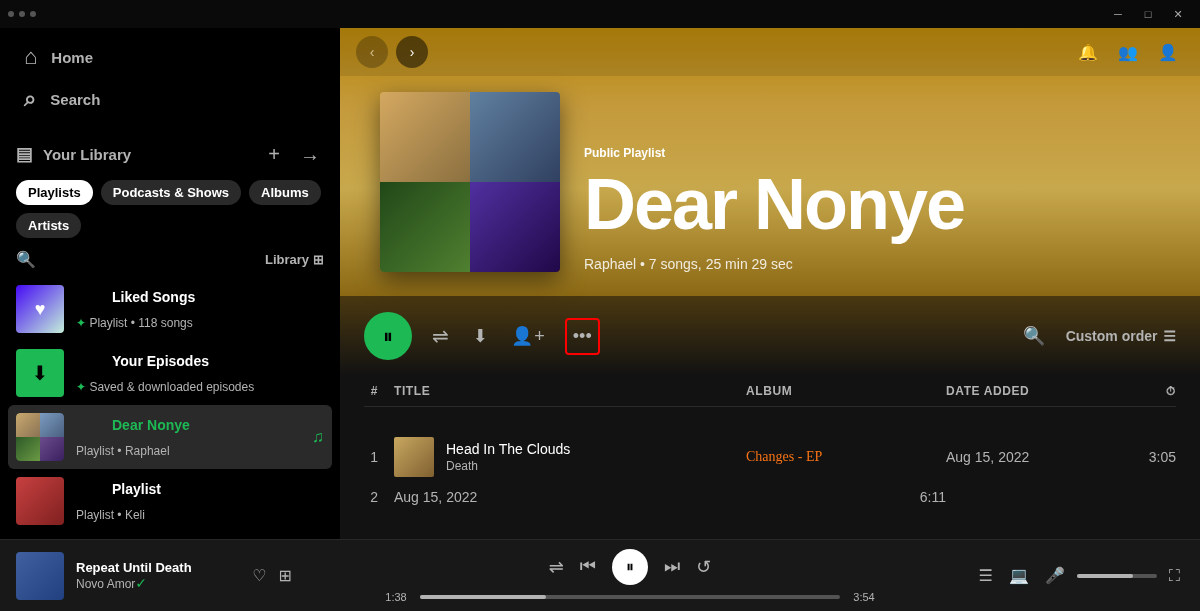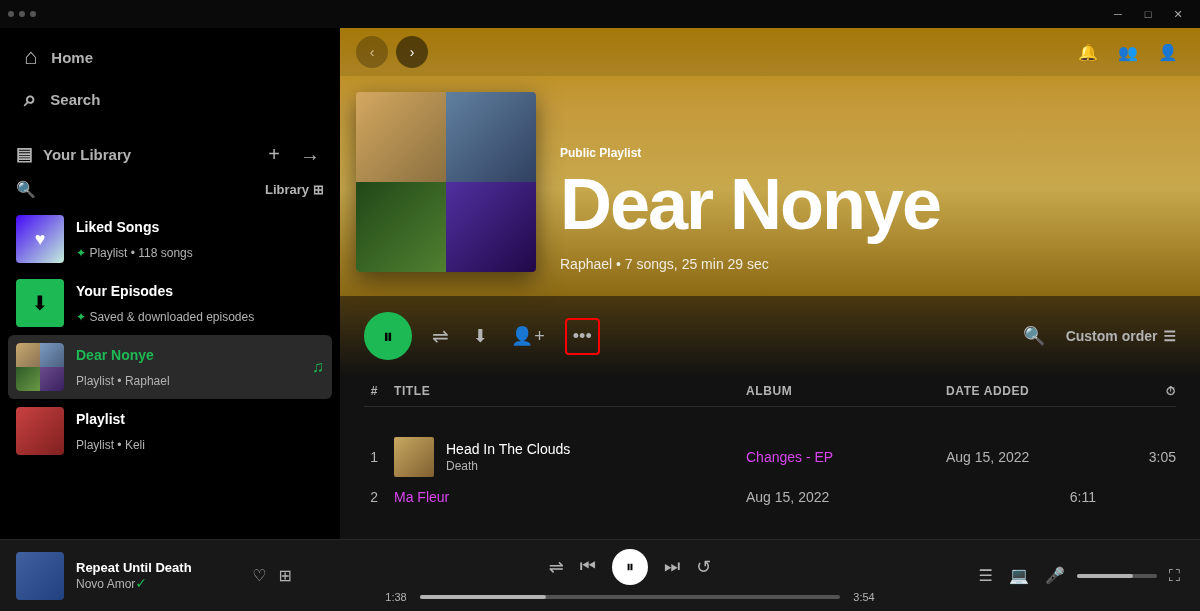--- a/index.html
+++ b/index.html
@@ -138,21 +138,21 @@
       display: flex; align-items: center; justify-content: center;
       font-size: 20px;
       overflow: hidden;
     }
     .lib-thumb.purple { background: linear-gradient(135deg, #450af5, #c4efd9); }
     .lib-thumb.green { background: #1db954; border-radius: 4px; }
 
     .lib-item-info { flex: 1; min-width: 0; }
     .lib-item-name {
       font-size: 14px; font-weight: 600; color: #fff;
-      white-space: nowrap; overflow: hidden; text-overflow: ellipsis;
+      white-space: nowrap; overflow: hidden; text-overflow: ellipsis; margin-left: 36px;
     }
     .lib-item-name.green { color: #1db954; }
     .lib-item-meta {
       font-size: 12px; color: #b3b3b3;
       white-space: nowrap; overflow: hidden; text-overflow: ellipsis;
       margin-top: 11px;
     }
     .lib-item-right { color: #1db954; font-size: 16px; flex-shrink: 0; }
 
     
@@ -209,21 +209,21 @@
       border: none;
       color: #fff;
       font-size: 16px;
       cursor: pointer;
       display: flex; align-items: center; justify-content: center;
     }
 
     .playlist-hero {
       display: flex;
       align-items: flex-end;
-      padding: 16px 16px 24px;
+      padding: 16px 40px 24px;
       gap: 24px;
       justify-content: center;
     }
 
     .playlist-cover {
       width: 180px; height: 180px;
       border-radius: 4px;
       flex-shrink: 0;
       box-shadow: 0 8px 24px rgba(0,0,0,0.5);
       display: grid;
@@ -339,21 +339,21 @@
       border-radius: 2px;
       flex-shrink: 0;
     }
     .track-thumb-1 { background: linear-gradient(135deg, #c8a860, #806030); }
     .track-thumb-2 { background: linear-gradient(135deg, #607090, #304060); }
 
     .track-name-artist { display: flex; flex-direction: column; }
     .track-name { font-size: 14px; color: #fff; font-weight: 500; }
     .track-artist { font-size: 12px; color: #b3b3b3; margin-top: 2px; }
 
-    .track-album { font-size: 14px; color: #d946ef; }
+    .track-album { font-size: 14px; color: #f97316; font-family: Liberation Serif, serif; }
     .track-date { font-size: 14px; color: #b3b3b3; }
     .track-duration { font-size: 14px; color: #b3b3b3; text-align: right; }
 
     
     .player-bar {
       height: 72px;
       background: #181818;
       border-top: 1px solid #282828;
       display: flex;
       align-items: center;
@@ -454,20 +454,26 @@
       <div class="library-title-row">
         <span style="font-size:18px;">▤</span>
         <span>Your Library</span>
       </div>
       <div class="library-actions">
         <button class="lib-action-btn">+</button>
         <button class="lib-action-btn">→</button>
       </div>
     </div>
 
+    <div class="filter-pills">
+      <button class="pill active">Playlists</button>
+      <button class="pill">Podcasts &amp; Shows</button>
+      <button class="pill">Albums</button>
+      <button class="pill">Artists</button>
+    </div>
 
     <div class="search-recents-row">
       <span class="search-icon-small">🔍</span>
       <span class="recents-label">
         <span>Library</span>
         <span>⊞</span>
       </span>
     </div>
 
     <div class="library-list">
@@ -597,21 +603,20 @@
             <span class="track-artist">Death</span>
           </div>
         </div>
         <div class="track-album">Changes - EP</div>
         <div class="track-date">Aug 15, 2022</div>
         <div class="track-duration">3:05</div>
       </div>
 
       <div class="track-row">
         <div class="track-num">2</div>
-        <div class="track-album">Ma Fleur</div>
         <div class="track-date">Aug 15, 2022</div>
         <div class="track-duration">6:11</div>
       </div>
 
       <div class="track-row">
         
         
         
         
         

